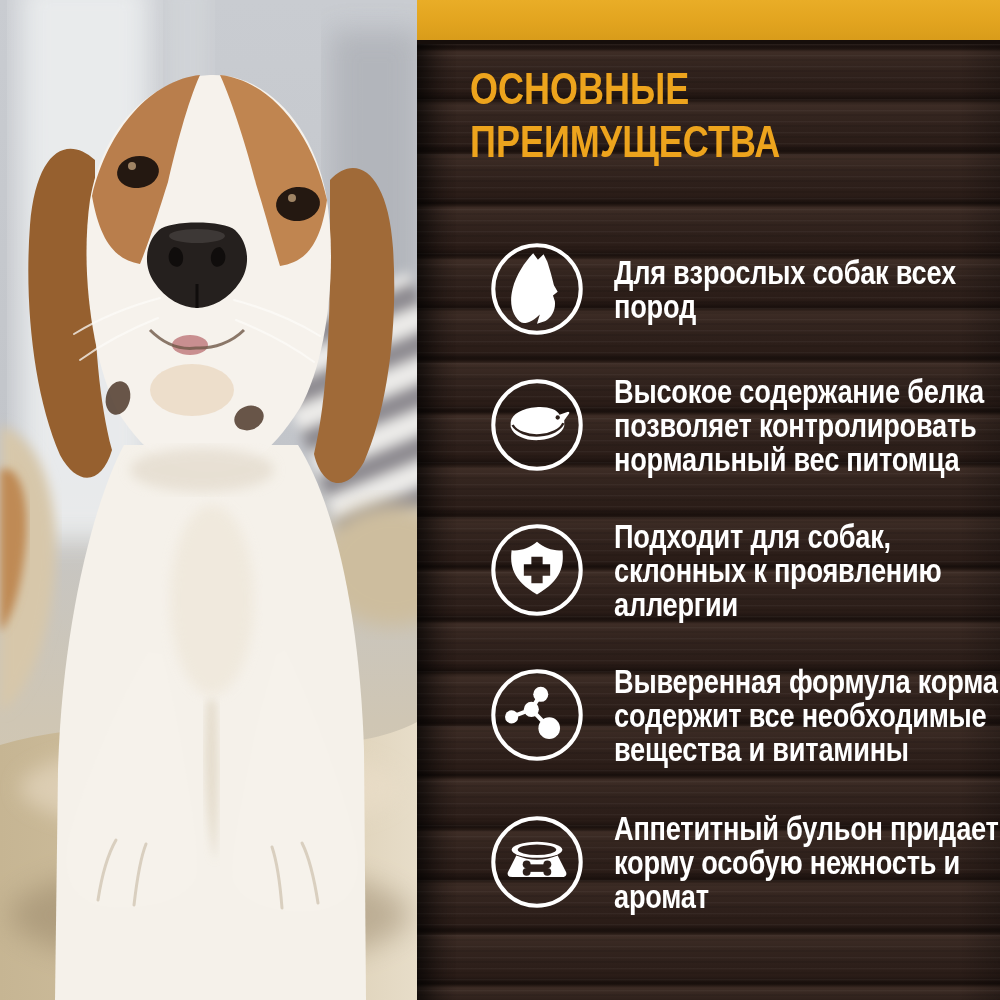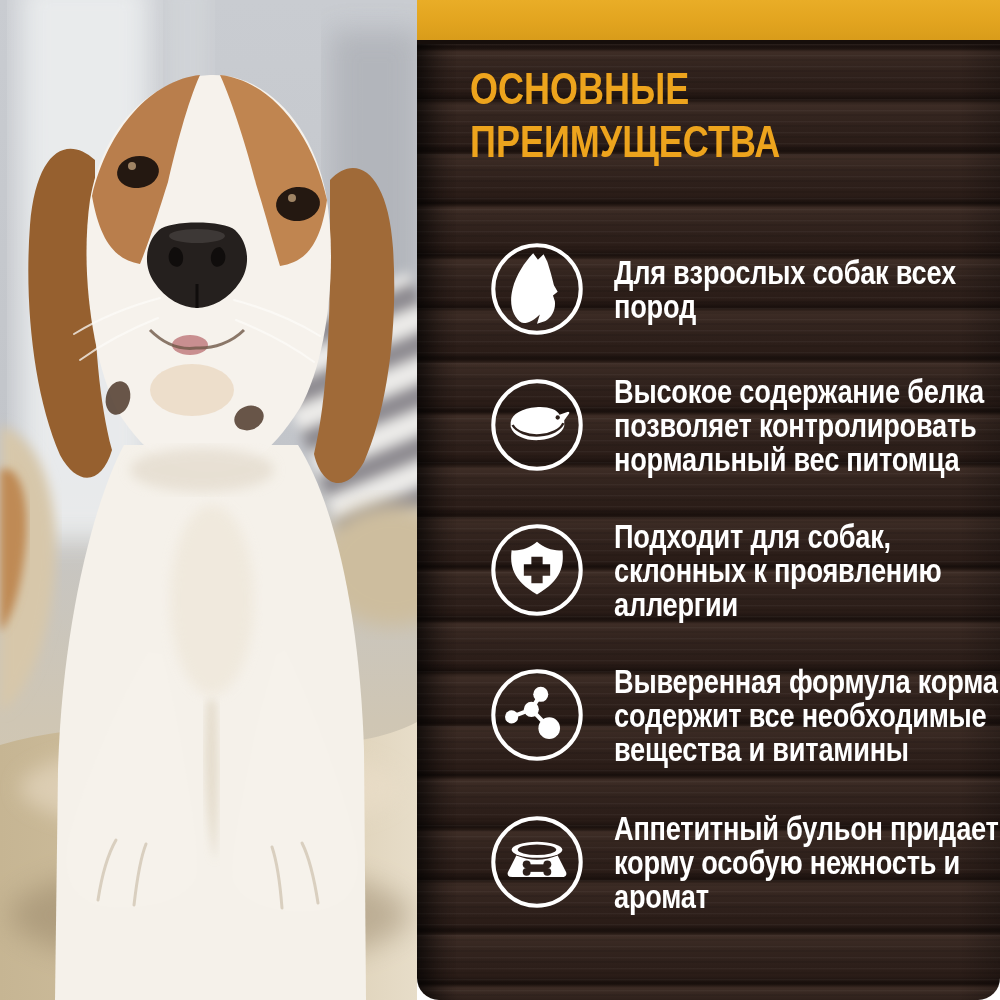--- a/index.html
+++ b/index.html
@@ -17,21 +17,20 @@
       repeating-linear-gradient(180deg,
         rgba(255,255,255,.05) 0px, rgba(255,255,255,0) 2px,
         rgba(0,0,0,0) 4px, rgba(0,0,0,.16) 5px,
         rgba(0,0,0,0) 6px, rgba(0,0,0,0) 11px),
       linear-gradient(90deg, rgba(0,0,0,.30) 0%, rgba(0,0,0,0) 7%,
         rgba(0,0,0,0) 93%, rgba(0,0,0,.22) 100%),
       repeating-linear-gradient(180deg,
         #3e2d26 0px, #34251f 12px, #2e201b 26px,
         #2a1c17 40px, #19100d 47px, #241813 49px, #3e2d26 52px);
     box-shadow: inset 20px 0 26px -12px rgba(0,0,0,.65);
-    border-radius: 22px;
   }
   .accent-bar{position:absolute;left:0;top:0;width:100%;height:40px;
     background:linear-gradient(180deg,#e9ad27 0%,#e2a41f 55%,#d99c1a 100%);
     border-bottom:4px solid #160e0b;}
 
   .panel-title{position:absolute;left:53px;top:62px;margin:0;
     color:#eda41d;font-weight:700;font-size:45px;line-height:53px;
     letter-spacing:0px;white-space:pre;
     transform:scaleX(.80);transform-origin:left top;}
 

